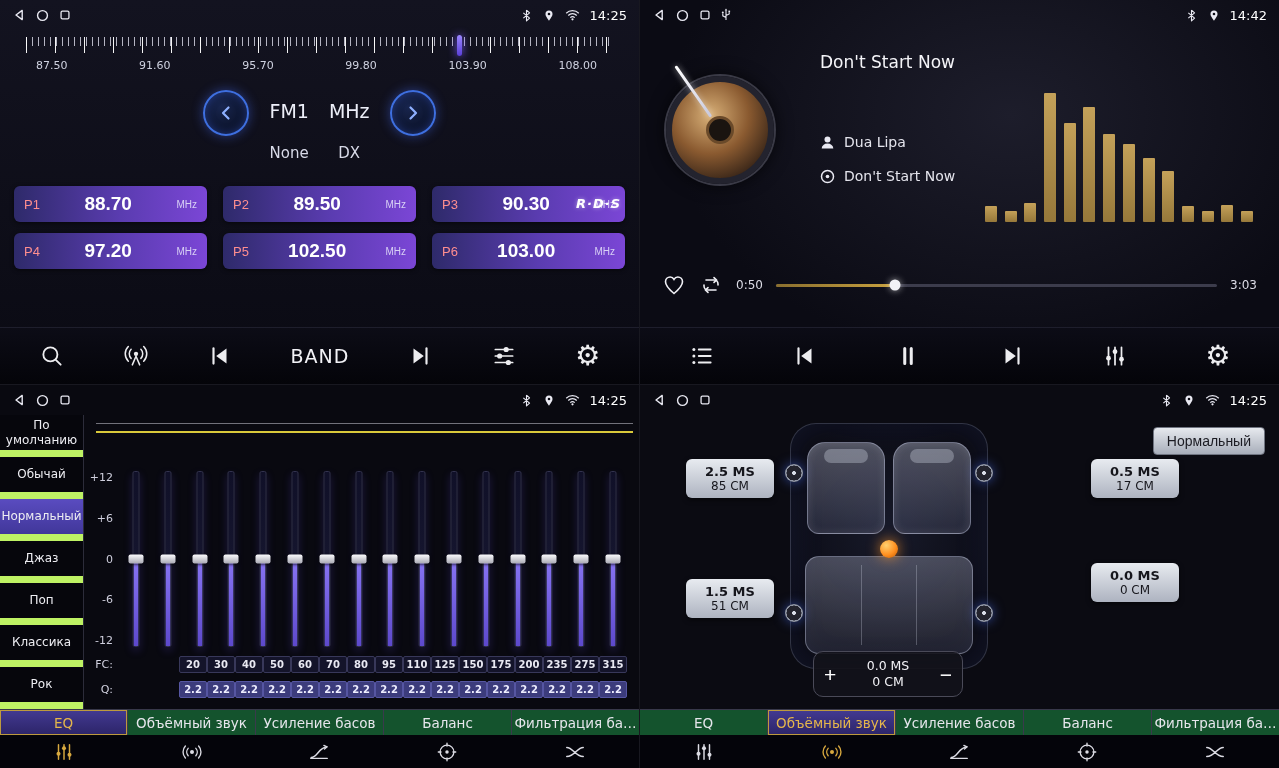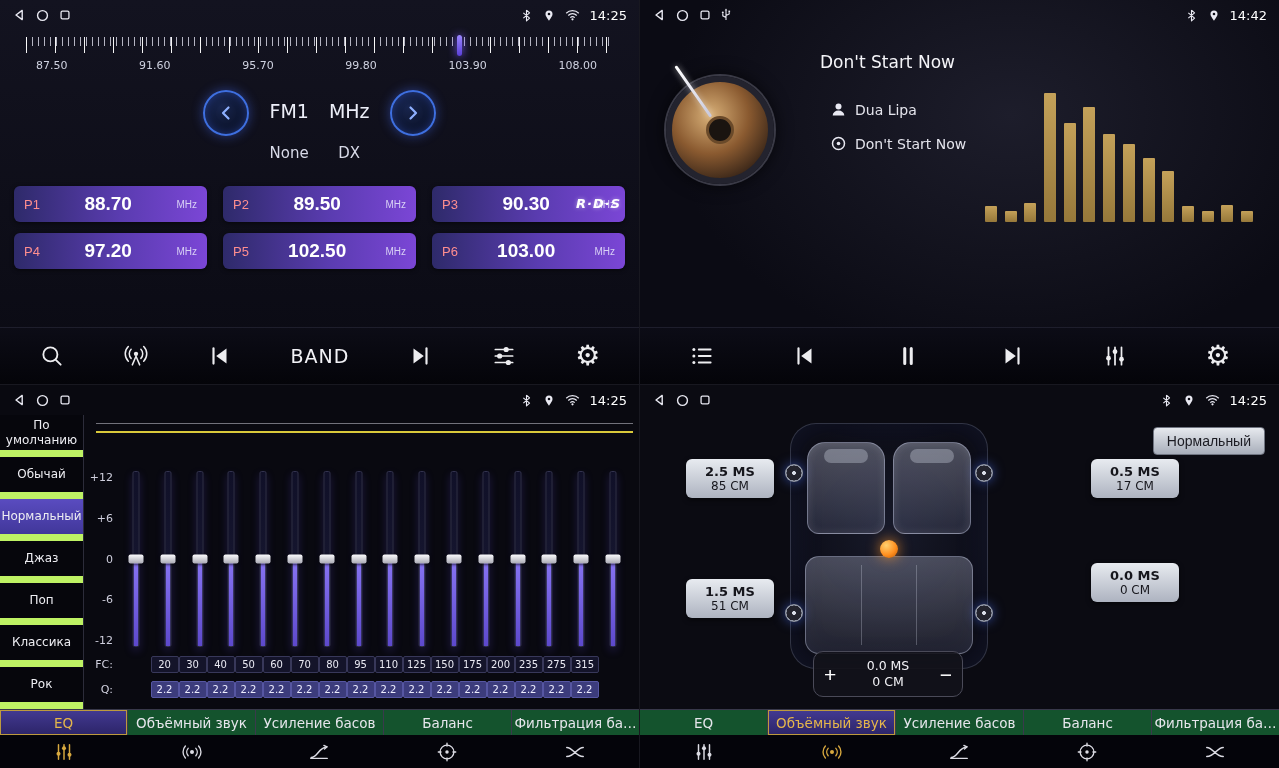--- a/index.html
+++ b/index.html
@@ -60,21 +60,21 @@
   
   .album-art { position:absolute; left:26px; top:76px; width:108px; height:108px; border-radius:50%;
     border:6px solid #23232e; box-shadow:0 0 0 2px #3a3a46, 0 0 18px rgba(0,0,0,.8);
     background:radial-gradient(circle at 40% 35%, #d8b078, #8a5a30 45%, #241812 88%); }
   .album-art::after { content:""; position:absolute; left:50%; top:50%; transform:translate(-50%,-50%);
     width:22px; height:22px; border-radius:50%; background:#1a1410; border:3px solid #6a4a2a; }
   .needle { position:absolute; left:2px; top:-16px; width:3px; height:62px; border-radius:2px;
     background:linear-gradient(180deg,#ffffff,#c8c8dc); transform:rotate(-35deg); transform-origin:top center;
     box-shadow:0 0 6px rgba(255,255,255,.55); }
   .track-title { position:absolute; left:180px; top:52px; font-size:17px; color:#f4f4f8; }
-  .meta-row { position:absolute; left:191px; display:flex; align-items:flex-start; gap:9px; }
+  .meta-row { position:absolute; left:180px; display:flex; align-items:flex-end; gap:9px;margin-top:32px; }
   .meta-row.artist { top:102px; } .meta-row.album { top:136px; }
   .meta-text { font-size:14px; color:#e4e4ec; }
   .spectrum { position:absolute; right:26px; top:88px; width:268px; height:134px;
     display:flex; align-items:flex-end; justify-content:space-between; }
   .sbar { width:12px; border-radius:1px; background:linear-gradient(180deg,#c4a159,#96783a); }
   .controls-row { position:absolute; left:22px; right:22px; top:268px; height:34px;
     display:flex; align-items:center; gap:13px; }
   .ctrl-icon { color:#f0f0f5; display:inline-flex; cursor:pointer; }
   .time-text { font-size:12px; color:#dcdce6; }
   .progress { position:relative; flex:1; height:3px; background:#3c3c4c; border-radius:2px; cursor:pointer; }
@@ -110,21 +110,21 @@
   .eq-sliders { flex:1; display:flex; justify-content:space-between; padding:0 12px 0 2px; }
   .eq-slider { width:28px; height:100%; position:relative; cursor:pointer; }
   .eq-track { position:absolute; left:50%; transform:translateX(-50%); top:0; bottom:0; width:7px; border-radius:2px;
     background:linear-gradient(180deg,#101028 0%,#15152e 48%,#8673f2 52%,#5d49cc 100%);
     border:1px solid #32324e; box-shadow:0 4px 8px rgba(90,70,220,.25); }
   .eq-handle { position:absolute; left:50%; top:50%; transform:translate(-50%,-50%); width:15px; height:9px;
     border-radius:2px; background:linear-gradient(180deg,#fbfbfd,#a9a9b4); box-shadow:0 1px 3px rgba(0,0,0,.8); }
   .eq-row { position:absolute; left:0; right:0; display:flex; align-items:center; }
   .eq-row.fc { top:241px; } .eq-row.q { top:266px; }
   .eq-row-label { width:36px; text-align:right; padding-right:7px; font-size:11px; color:#d2d2e0; }
-  .eq-cells { flex:1; display:flex; justify-content:center; padding:0 12px 0 2px; }
+  .eq-cells { flex:1; display:flex; justify-content:flex-end; padding:0 12px 0 2px;font-weight:bold; }
   .eq-cell { width:28px; height:17px; display:flex; align-items:center; justify-content:center;
     font-size:10px; border-radius:2px; }
   .fc-cell { background:#14142a; border:1px solid #38385a; color:#e9e9f2; }
   .q-cell { background:#3c3c7c; border:1px solid #5656a2; color:#eef; }
 
   
   .sur-body { position:absolute; top:30px; bottom:59px; left:0; right:0; display:flex; }
   .sur-menu { width:88px; background:#06060c; border-right:1px solid #23232f; display:flex; flex-direction:column; }
   .sur-mode { flex:1; display:flex; align-items:center; justify-content:center; text-align:center;
     font-size:12px; font-weight:bold; letter-spacing:.3px; color:#f2f2f6; border-bottom:1px solid #2a2a36;
@@ -408,20 +408,39 @@
         <div class="sbar" style="height: 66%;"></div>
         <div class="sbar" style="height: 58%;"></div>
         <div class="sbar" style="height: 48%;"></div>
         <div class="sbar" style="height: 38%;"></div>
         <div class="sbar" style="height: 12%;"></div>
         <div class="sbar" style="height: 8%;"></div>
         <div class="sbar" style="height: 13%;"></div>
         <div class="sbar" style="height: 8%;"></div>
       </div>
 
+    <div class="controls-row">
+      <span class="ctrl-icon">
+          <svg width="24" height="24" viewBox="0 0 24 24">
+            <path d="M12 20.5 C6 15.5 3.5 12 3.5 8.8 C3.5 6 5.6 4 8.2 4 C9.8 4 11.2 4.9 12 6.3 C12.8 4.9 14.2 4 15.8 4 C18.4 4 20.5 6 20.5 8.8 C20.5 12 18 15.5 12 20.5 Z" fill="none" stroke="currentColor" stroke-width="1.6"></path>
+          </svg>
+        </span>
+      <span class="ctrl-icon">
+          <svg width="24" height="24" viewBox="0 0 24 24">
+            <path d="M7 7 h8 a4 4 0 0 1 4 4 v1 M17 17 h-8 a4 4 0 0 1 -4 -4 v-1" fill="none" stroke="currentColor" stroke-width="1.6" stroke-linecap="round"></path>
+            <path d="M15 4.6 L17.6 7 L15 9.4 M9 14.6 L6.4 17 L9 19.4" fill="none" stroke="currentColor" stroke-width="1.6" stroke-linecap="round" stroke-linejoin="round"></path>
+          </svg>
+        </span>
+      <span class="time-text">0:50</span>
+      <div class="progress">
+        <div class="progress-fill" style="width: 27%;"></div>
+        <div class="progress-knob" style="left: 27%;"></div>
+      </div>
+      <span class="time-text">3:03</span>
+    </div>
 
     <footer class="toolbar">
       <span class="tb-icon">
           <svg width="26" height="26" viewBox="0 0 24 24">
             <path d="M9 6 h11 M9 12 h11 M9 18 h11" stroke="currentColor" stroke-width="1.7" stroke-linecap="round"></path>
             <circle cx="4.5" cy="6" r="1.4" fill="currentColor"></circle>
             <circle cx="4.5" cy="12" r="1.4" fill="currentColor"></circle>
             <circle cx="4.5" cy="18" r="1.4" fill="currentColor"></circle>
           </svg>
         </span>

